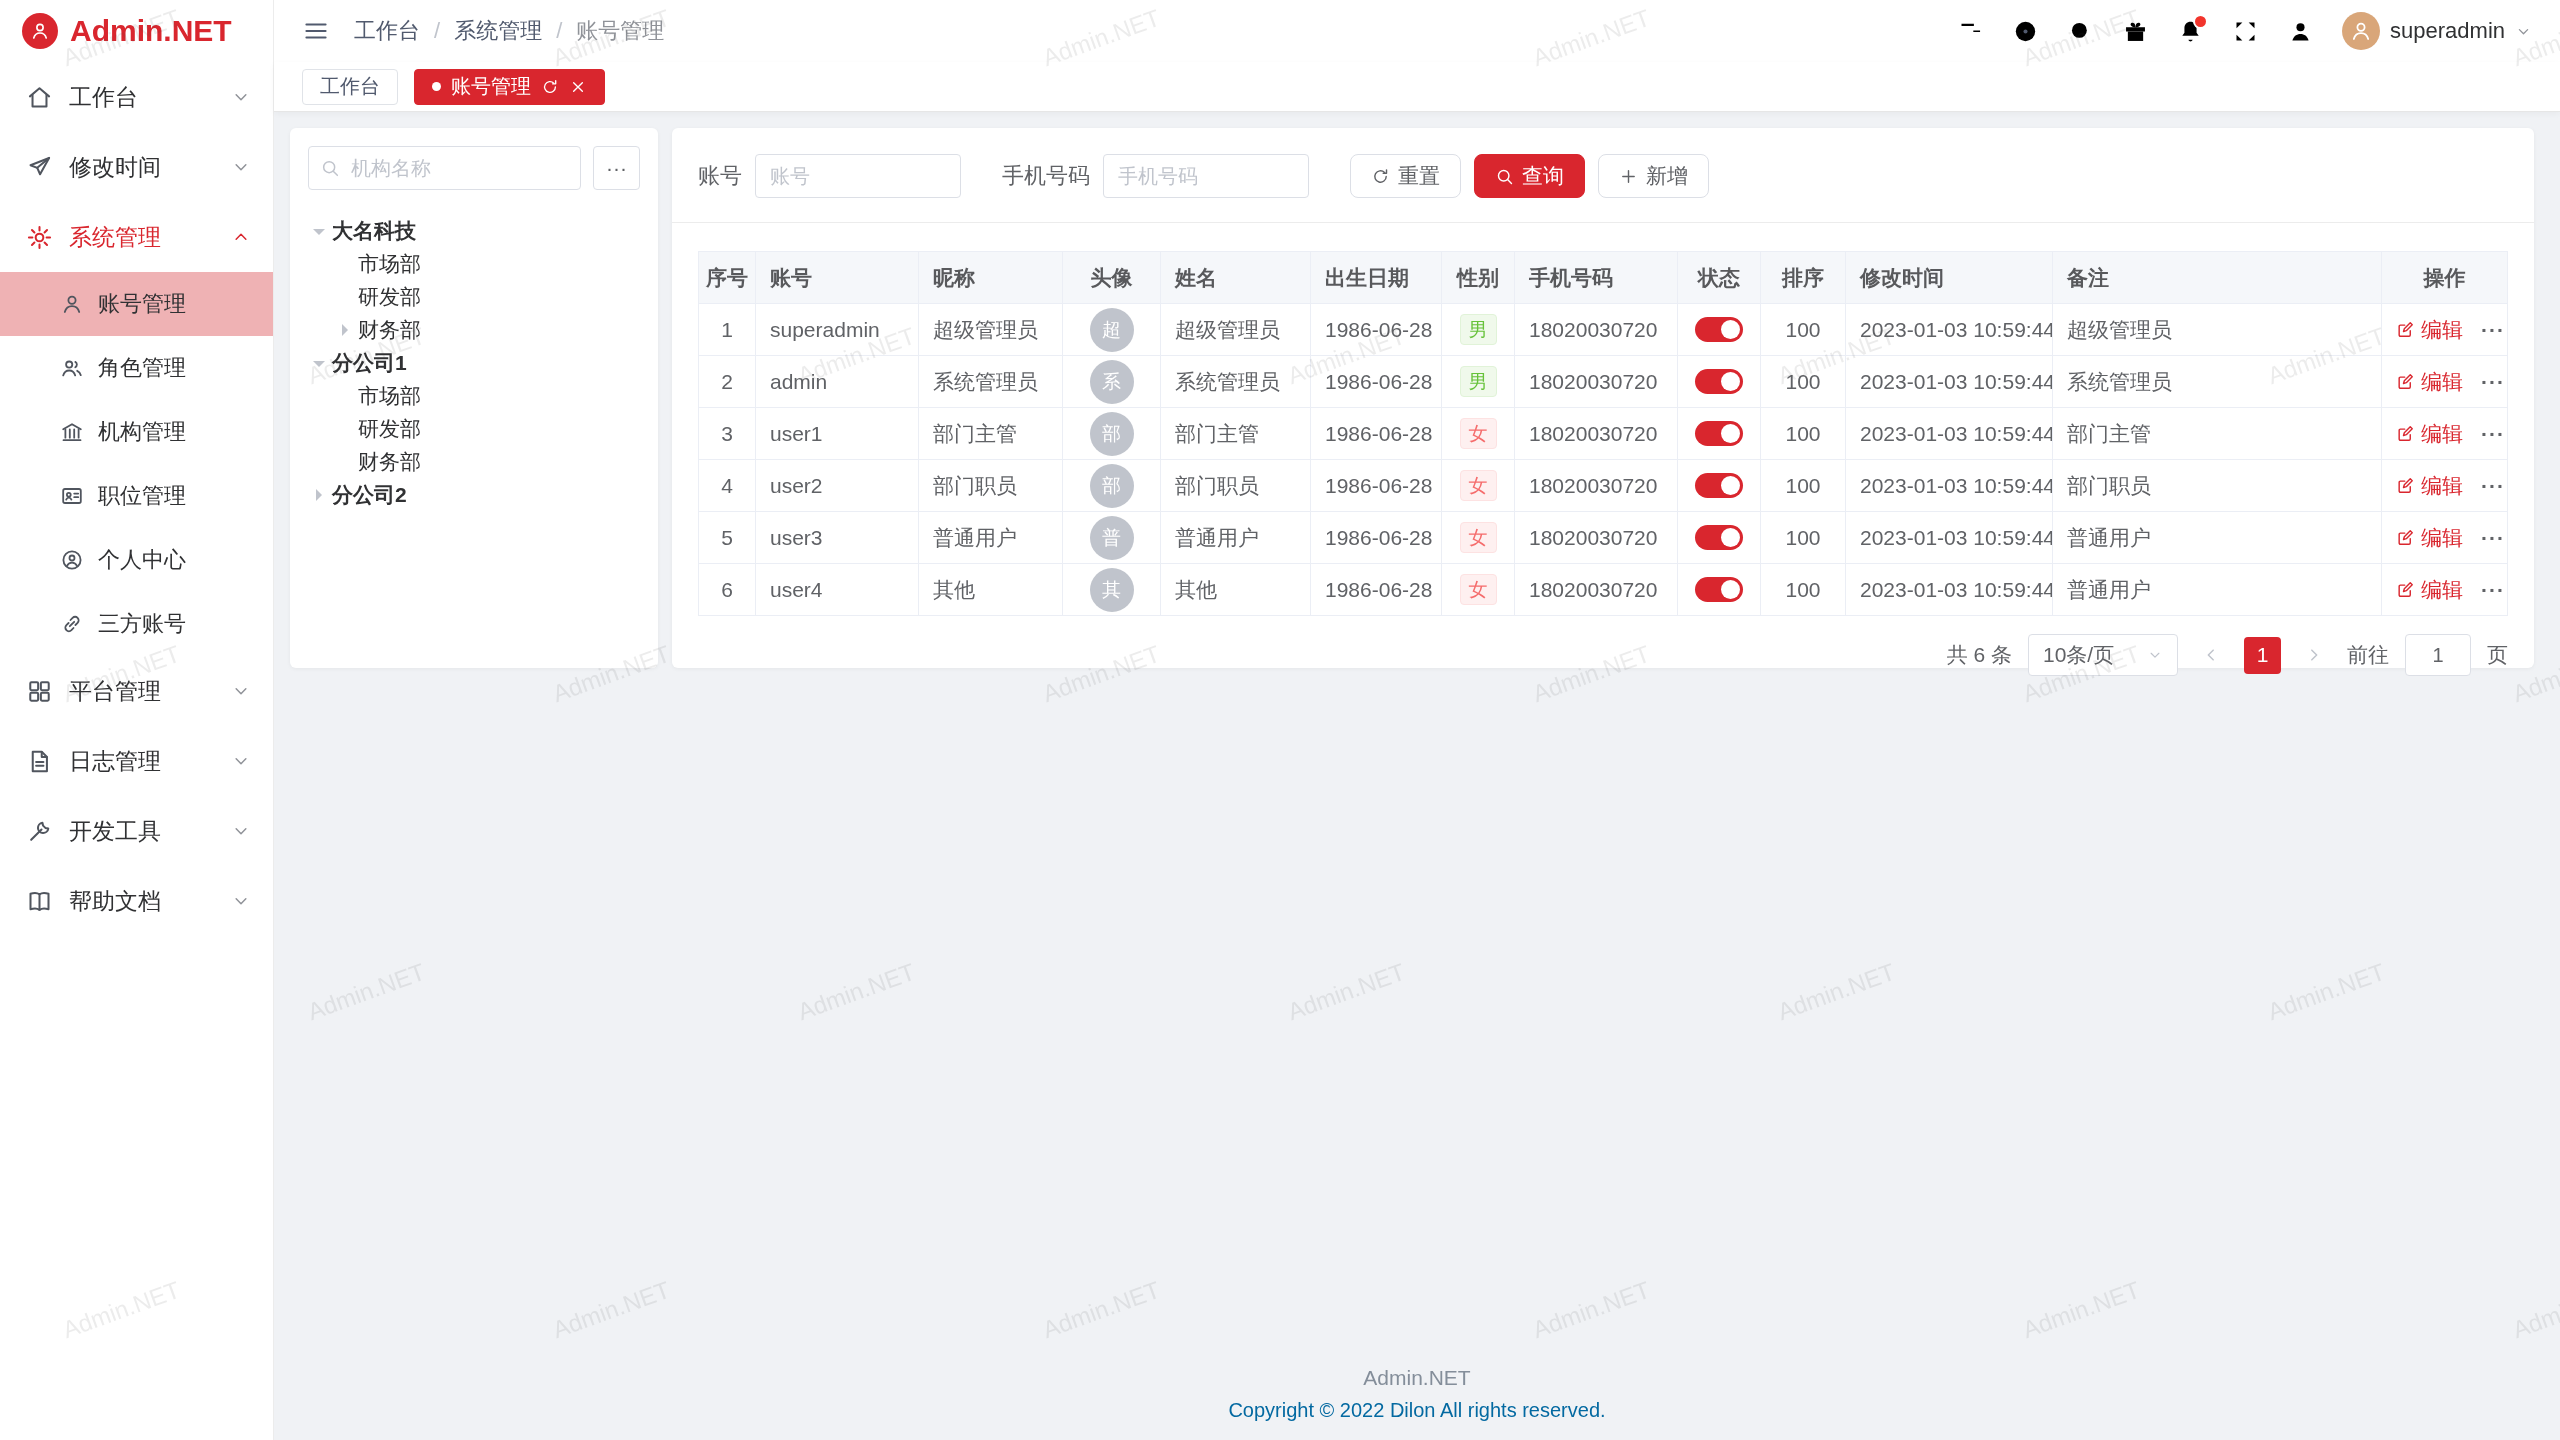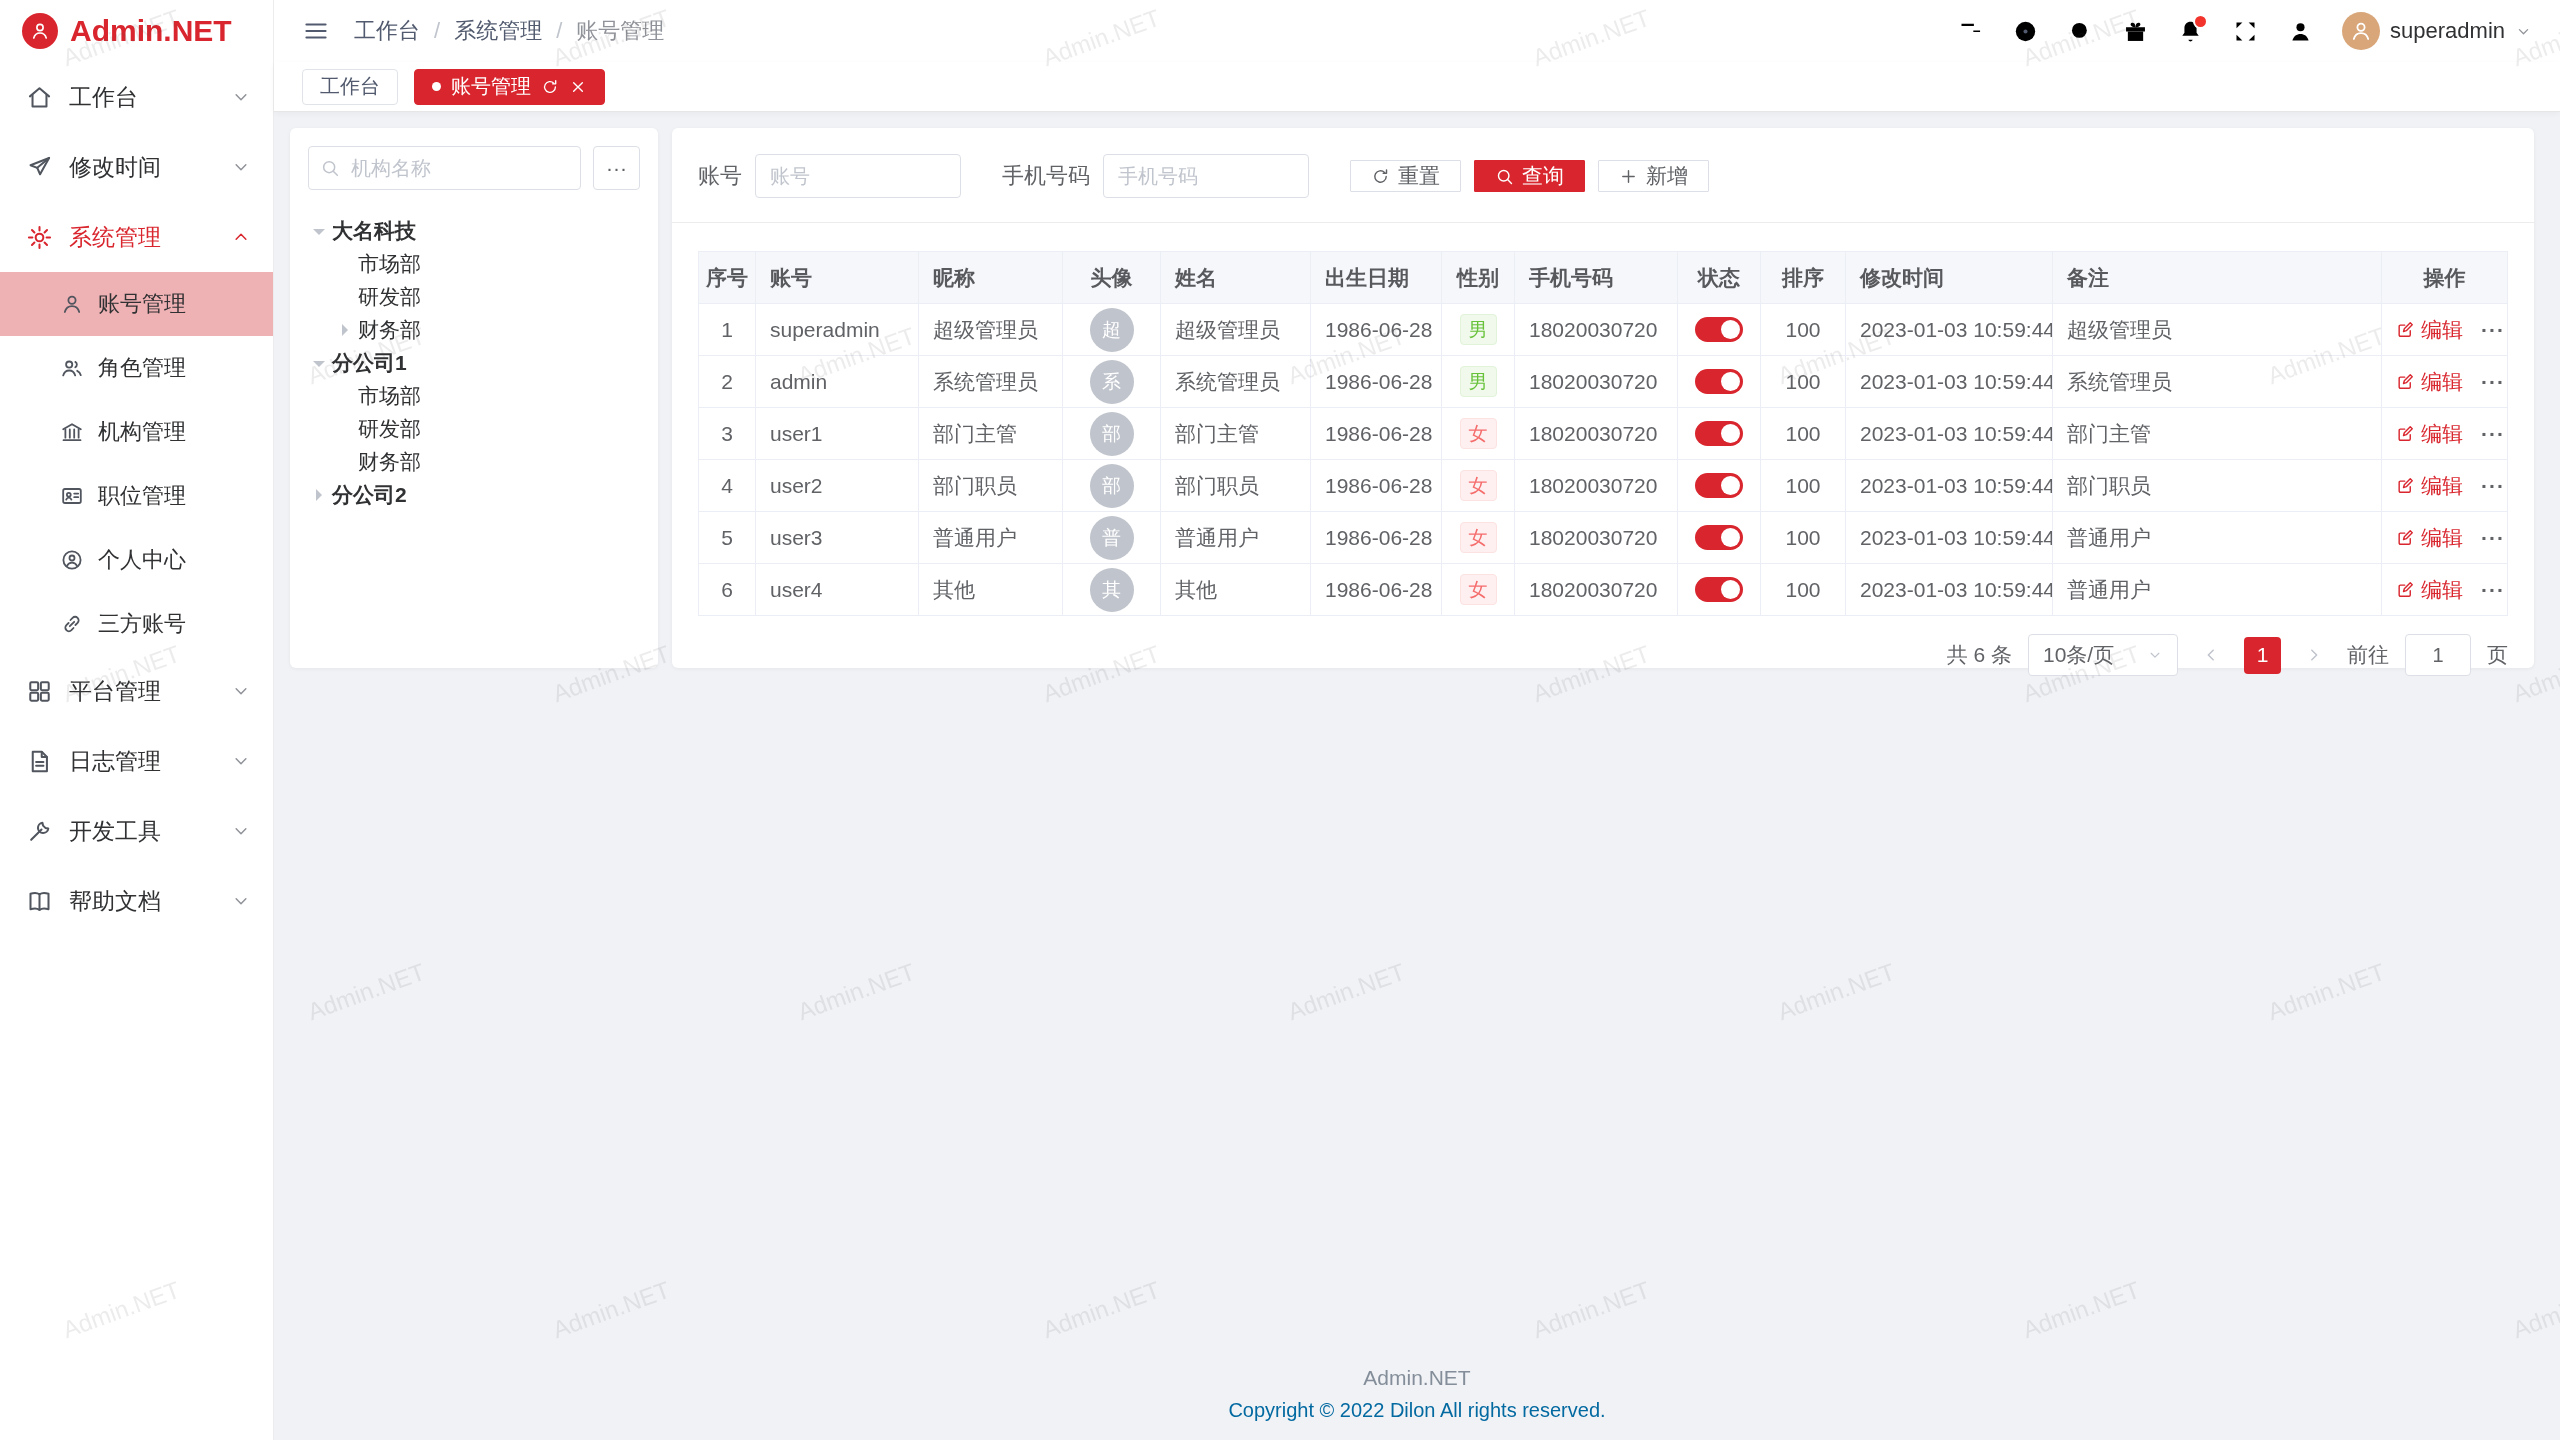--- a/index.html
+++ b/index.html
@@ -64,21 +64,21 @@
   .caret-down::before { content:""; position:absolute; left:5px; top:9px; border:6px solid transparent; border-top-color:#c0c4cc; }
   .caret-right::before { content:""; position:absolute; left:8px; top:5px; border:6px solid transparent; border-left-color:#c0c4cc; }
   .tree-children { padding-left:26px; }
 
   
   .table-card { flex:1; height:540px; background:#fff; border-radius:6px; padding:26px; display:flex; flex-direction:column; min-width:0; box-shadow:0 1px 4px rgba(0,0,0,0.05); }
   .query-row { display:flex; align-items:center; gap:13px; }
   .query-row label { font-size:22px; color:#606266; white-space:nowrap; }
   .q-input { width:206px; height:44px; border:1px solid var(--border); border-radius:4px; padding:0 14px; font-size:20px; color:#606266; outline:none; font-family:inherit; }
   .ml-lg { margin-left:28px; }
-  .btn { height:32px; display:flex; align-items:center; gap:8px; padding:0 20px; border-radius:1px; font-size:21px; cursor:pointer; font-family:inherit; white-space:nowrap; }
+  .btn { height:44px; display:flex; align-items:center; gap:8px; padding:0 20px; border-radius:8px; font-size:21px; cursor:pointer; font-family:inherit; white-space:nowrap; }
   .btn .icon { width:19px; height:19px; }
   .btn-plain { background:#fff; border:1px solid var(--border); color:#606266; }
   .btn-primary { background:var(--primary); border:1px solid var(--primary); color:#fff; }
   .divider { border-top:1px solid #ececec; margin:24px -26px 0; }
 
   .data-table { margin-top:28px; width:100%; border-collapse:collapse; table-layout:fixed; }
   .data-table th, .data-table td { border:1px solid var(--tborder); height:52px; padding:0 14px; font-size:21px; color:#606266; text-align:left; overflow:hidden; white-space:nowrap; }
   .data-table th { background:#f5f7fa; font-weight:bold; color:#58595c; }
   .data-table .c { text-align:center; padding:0 4px; }
   .avatar-cell { width:44px; height:44px; border-radius:50%; background:#c0c4cc; color:#fff; font-size:19px; display:inline-flex; align-items:center; justify-content:center; vertical-align:middle; }

